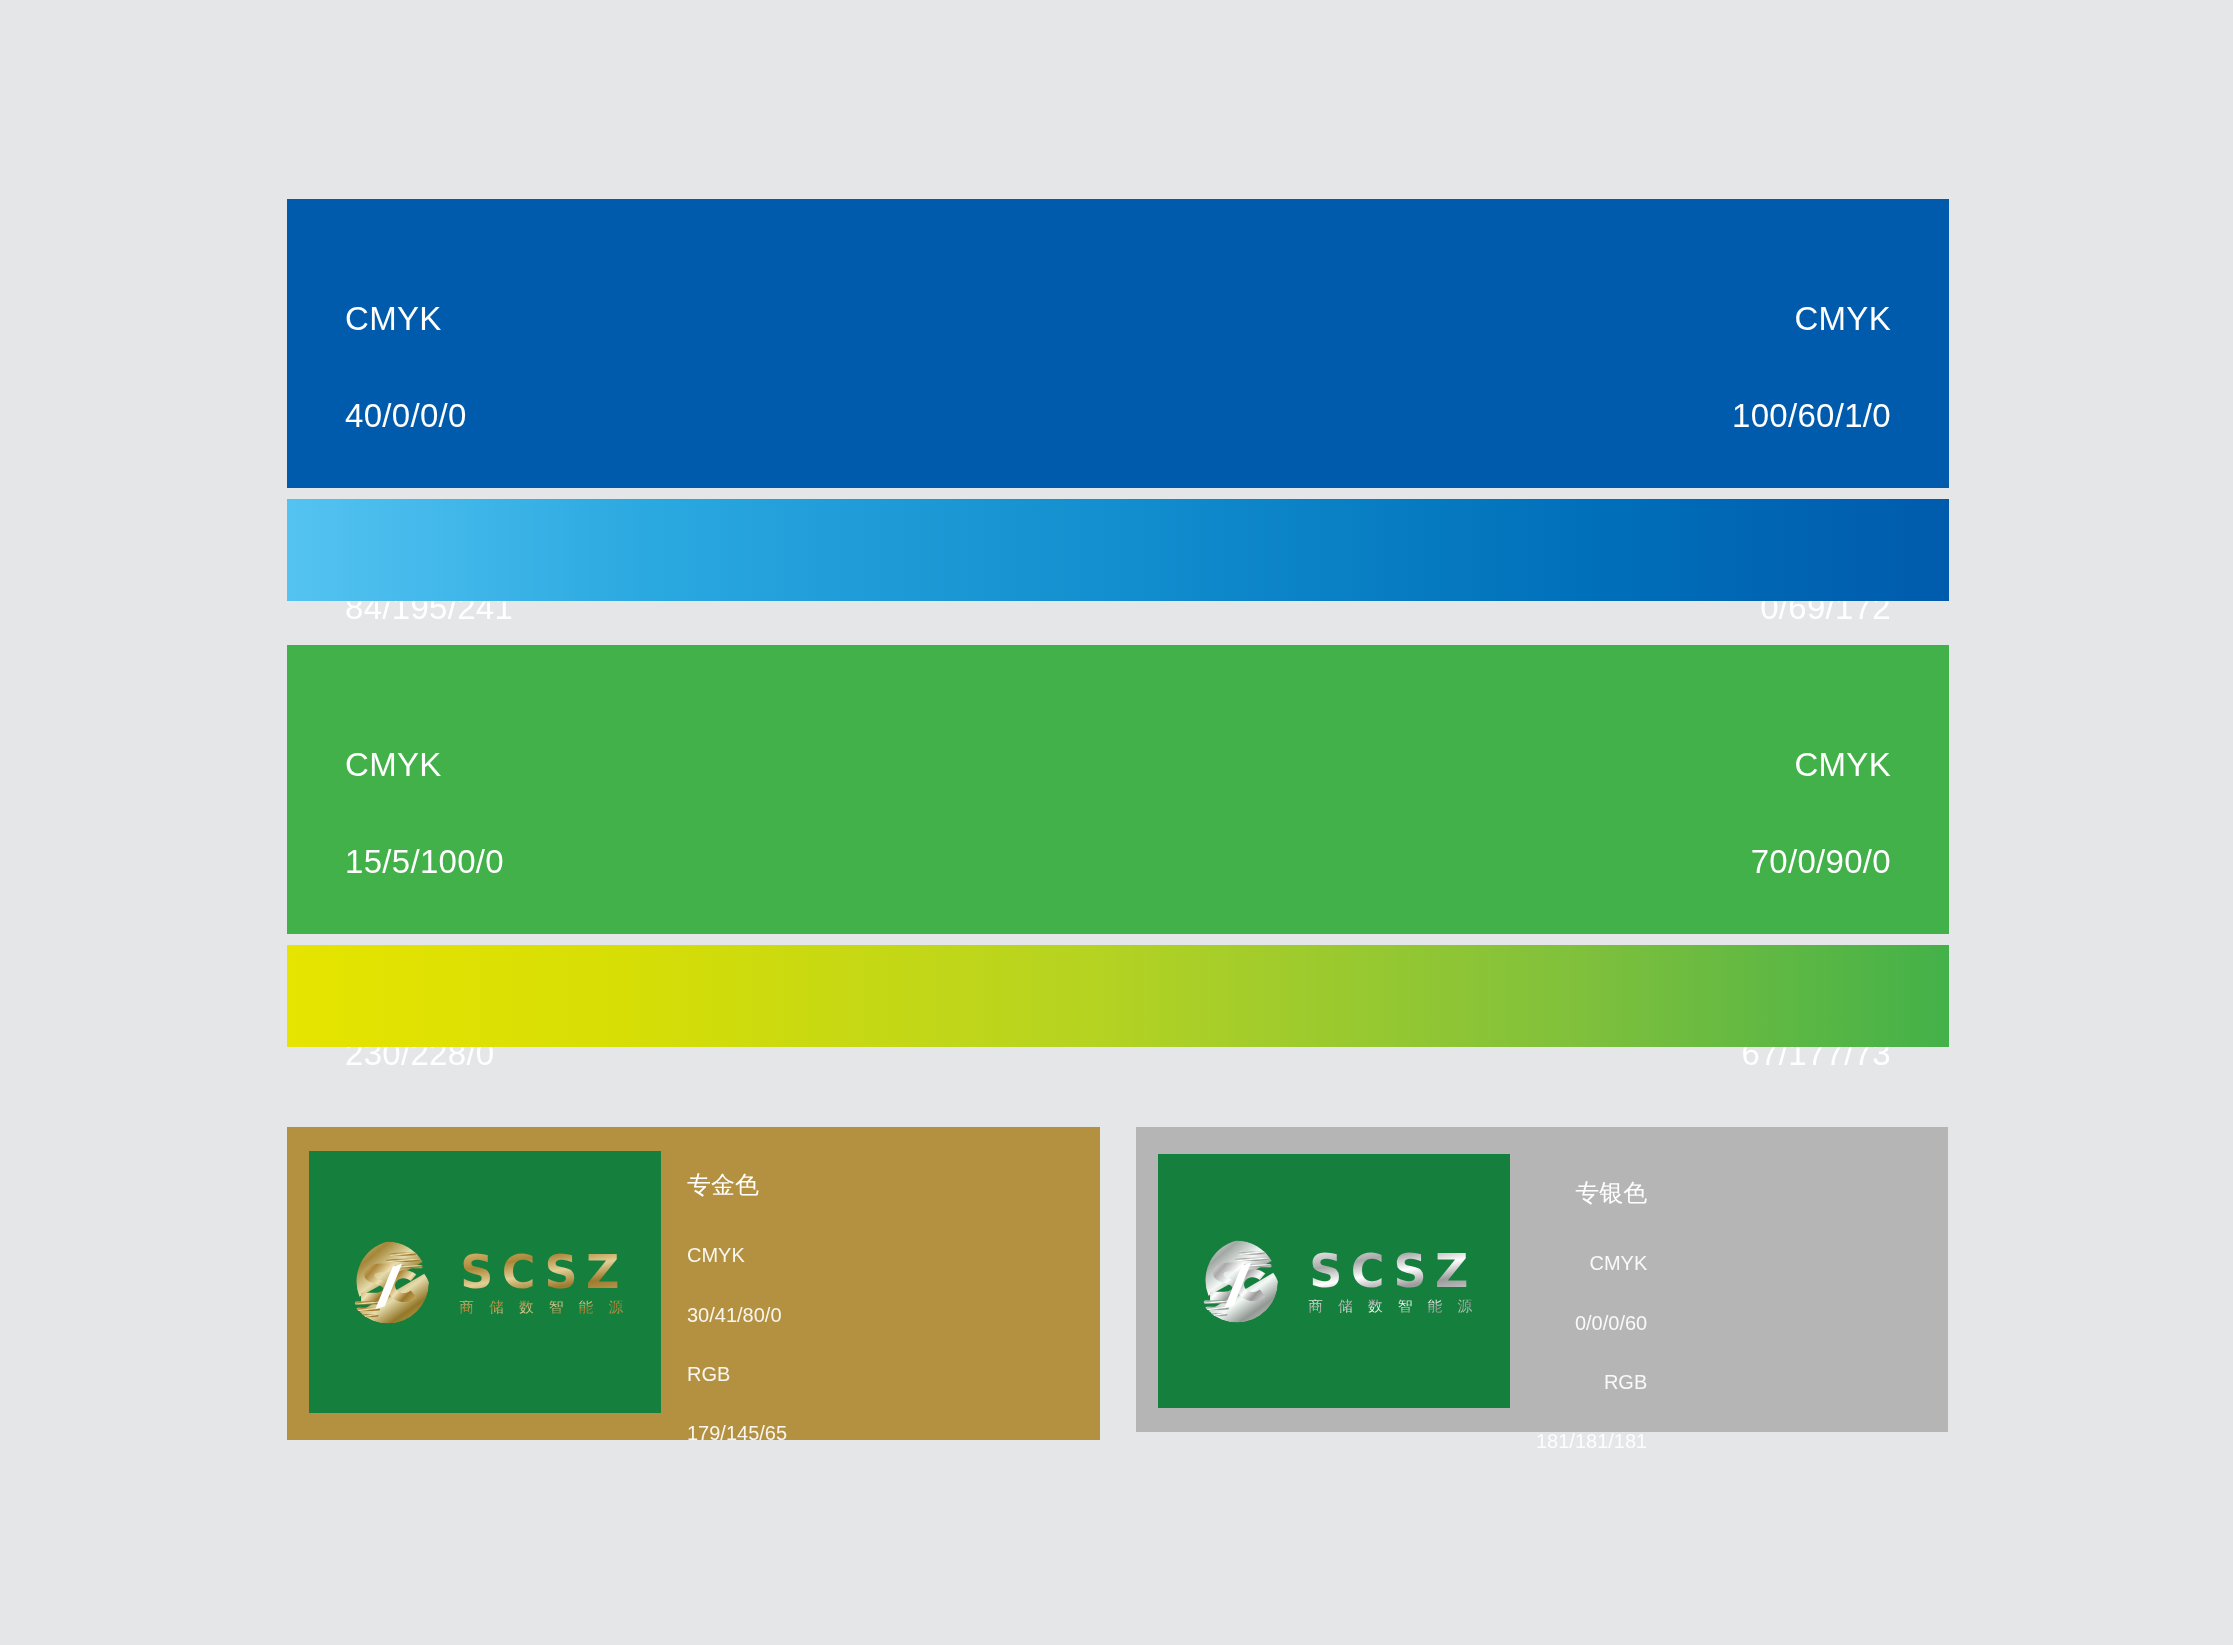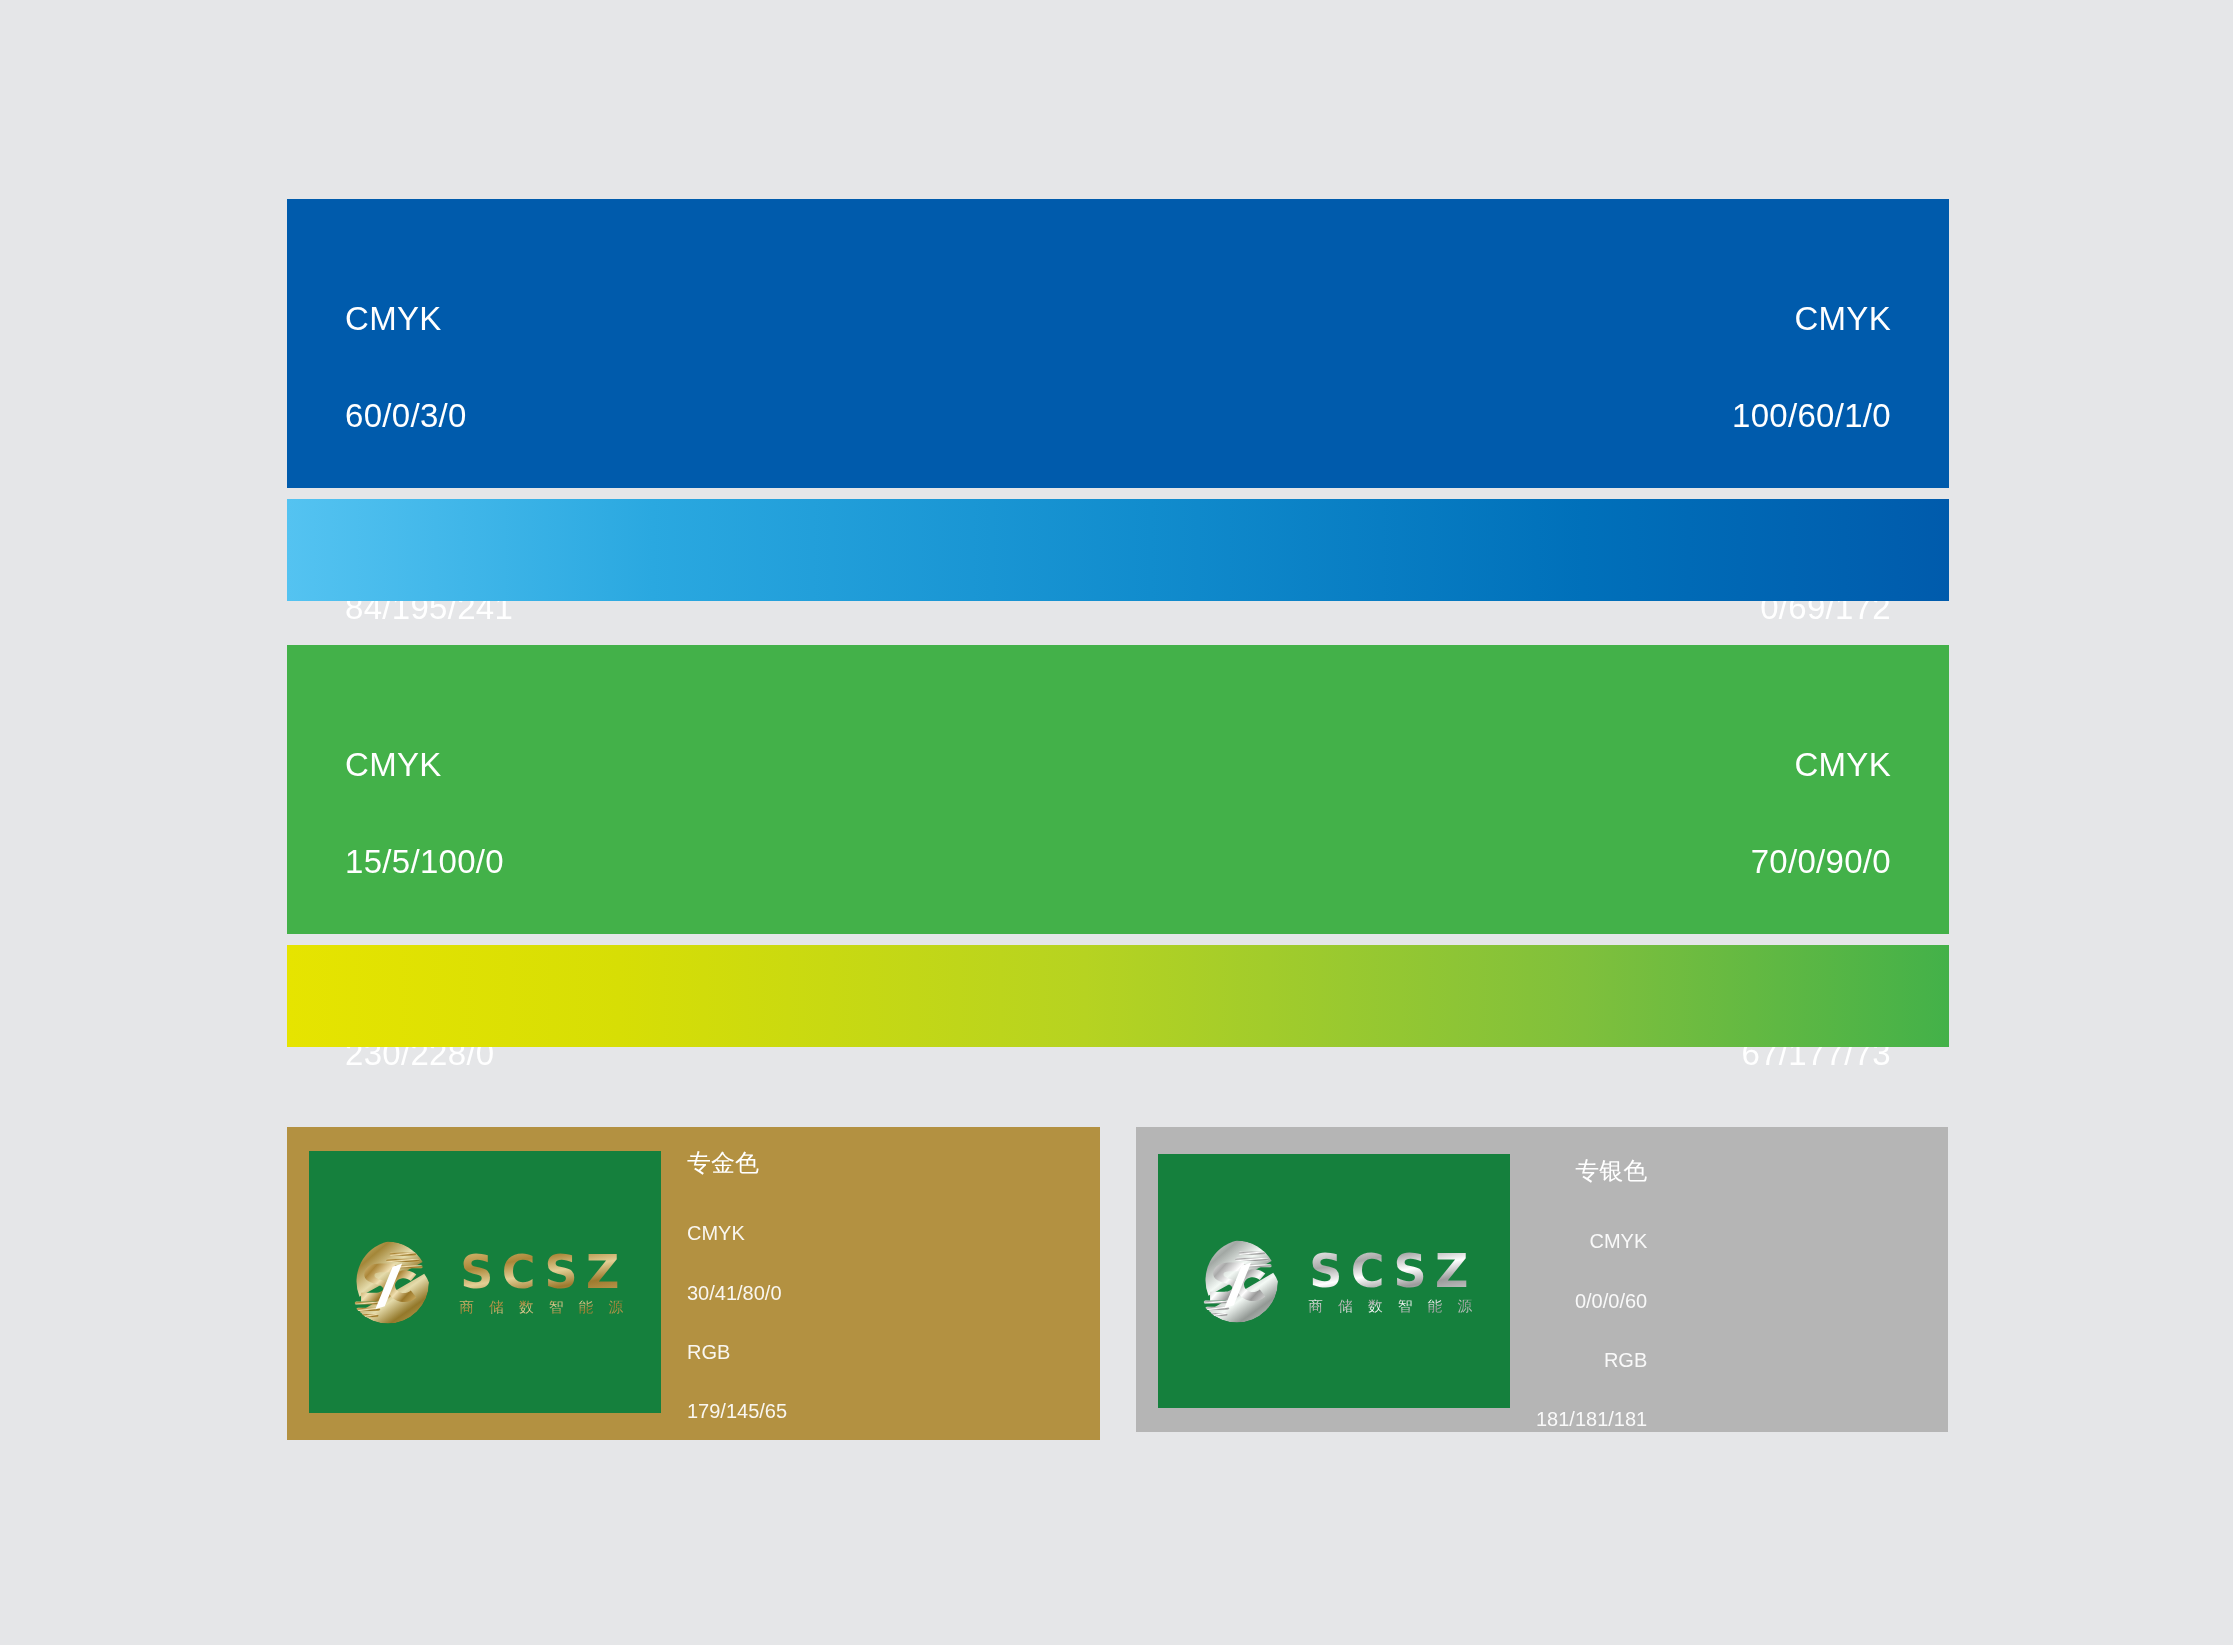--- a/index.html
+++ b/index.html
@@ -69,39 +69,39 @@
   }
   .silver-text{
     background:linear-gradient(170deg,#f2f2f2 0%,#a8a8a8 28%,#ffffff 50%,#9b9b9b 72%,#d8d8d8 100%);
     -webkit-background-clip:text;background-clip:text;color:transparent;
   }
 
   
   .metal-caption{position:absolute;}
   #gold-panel .metal-caption{left:400px;top:1149px;}
   #silver-panel .metal-caption{left:400px;top:1157px;text-align:right;}
-  .metal-caption{left:400px;}
+  .metal-caption{left:400px;margin-top:22px;}
   .caption-title{
     color:#ffffff;font-size:24px;line-height:1.2;margin-bottom:12px;
     font-family:"DejaVu Sans",sans-serif;font-weight:400;
   }
   .caption-spec{
     color:#ffffff;opacity:.92;font-size:20px;line-height:1.48;white-space:pre-line;
   }
   .caption-spec .lbl,.caption-spec .val{display:block;}
 </style>
 </head>
 <body>
 
 <div class="board">
 
   <div class="band solid-band" id="blue-solid">
     <div class="spec left">
       <span class="lbl">CMYK</span>
-      <span class="val">60/0/3/0</span>
+      <span class="val">40/0/0/0</span>
       <span class="lbl">RGB</span>
       <span class="val">84/195/241</span>
     </div>
     <div class="spec right">
       <span class="lbl">CMYK</span>
       <span class="val">100/60/1/0</span>
       <span class="lbl">RGB</span>
       <span class="val">0/69/172</span>
     </div>
   </div>

